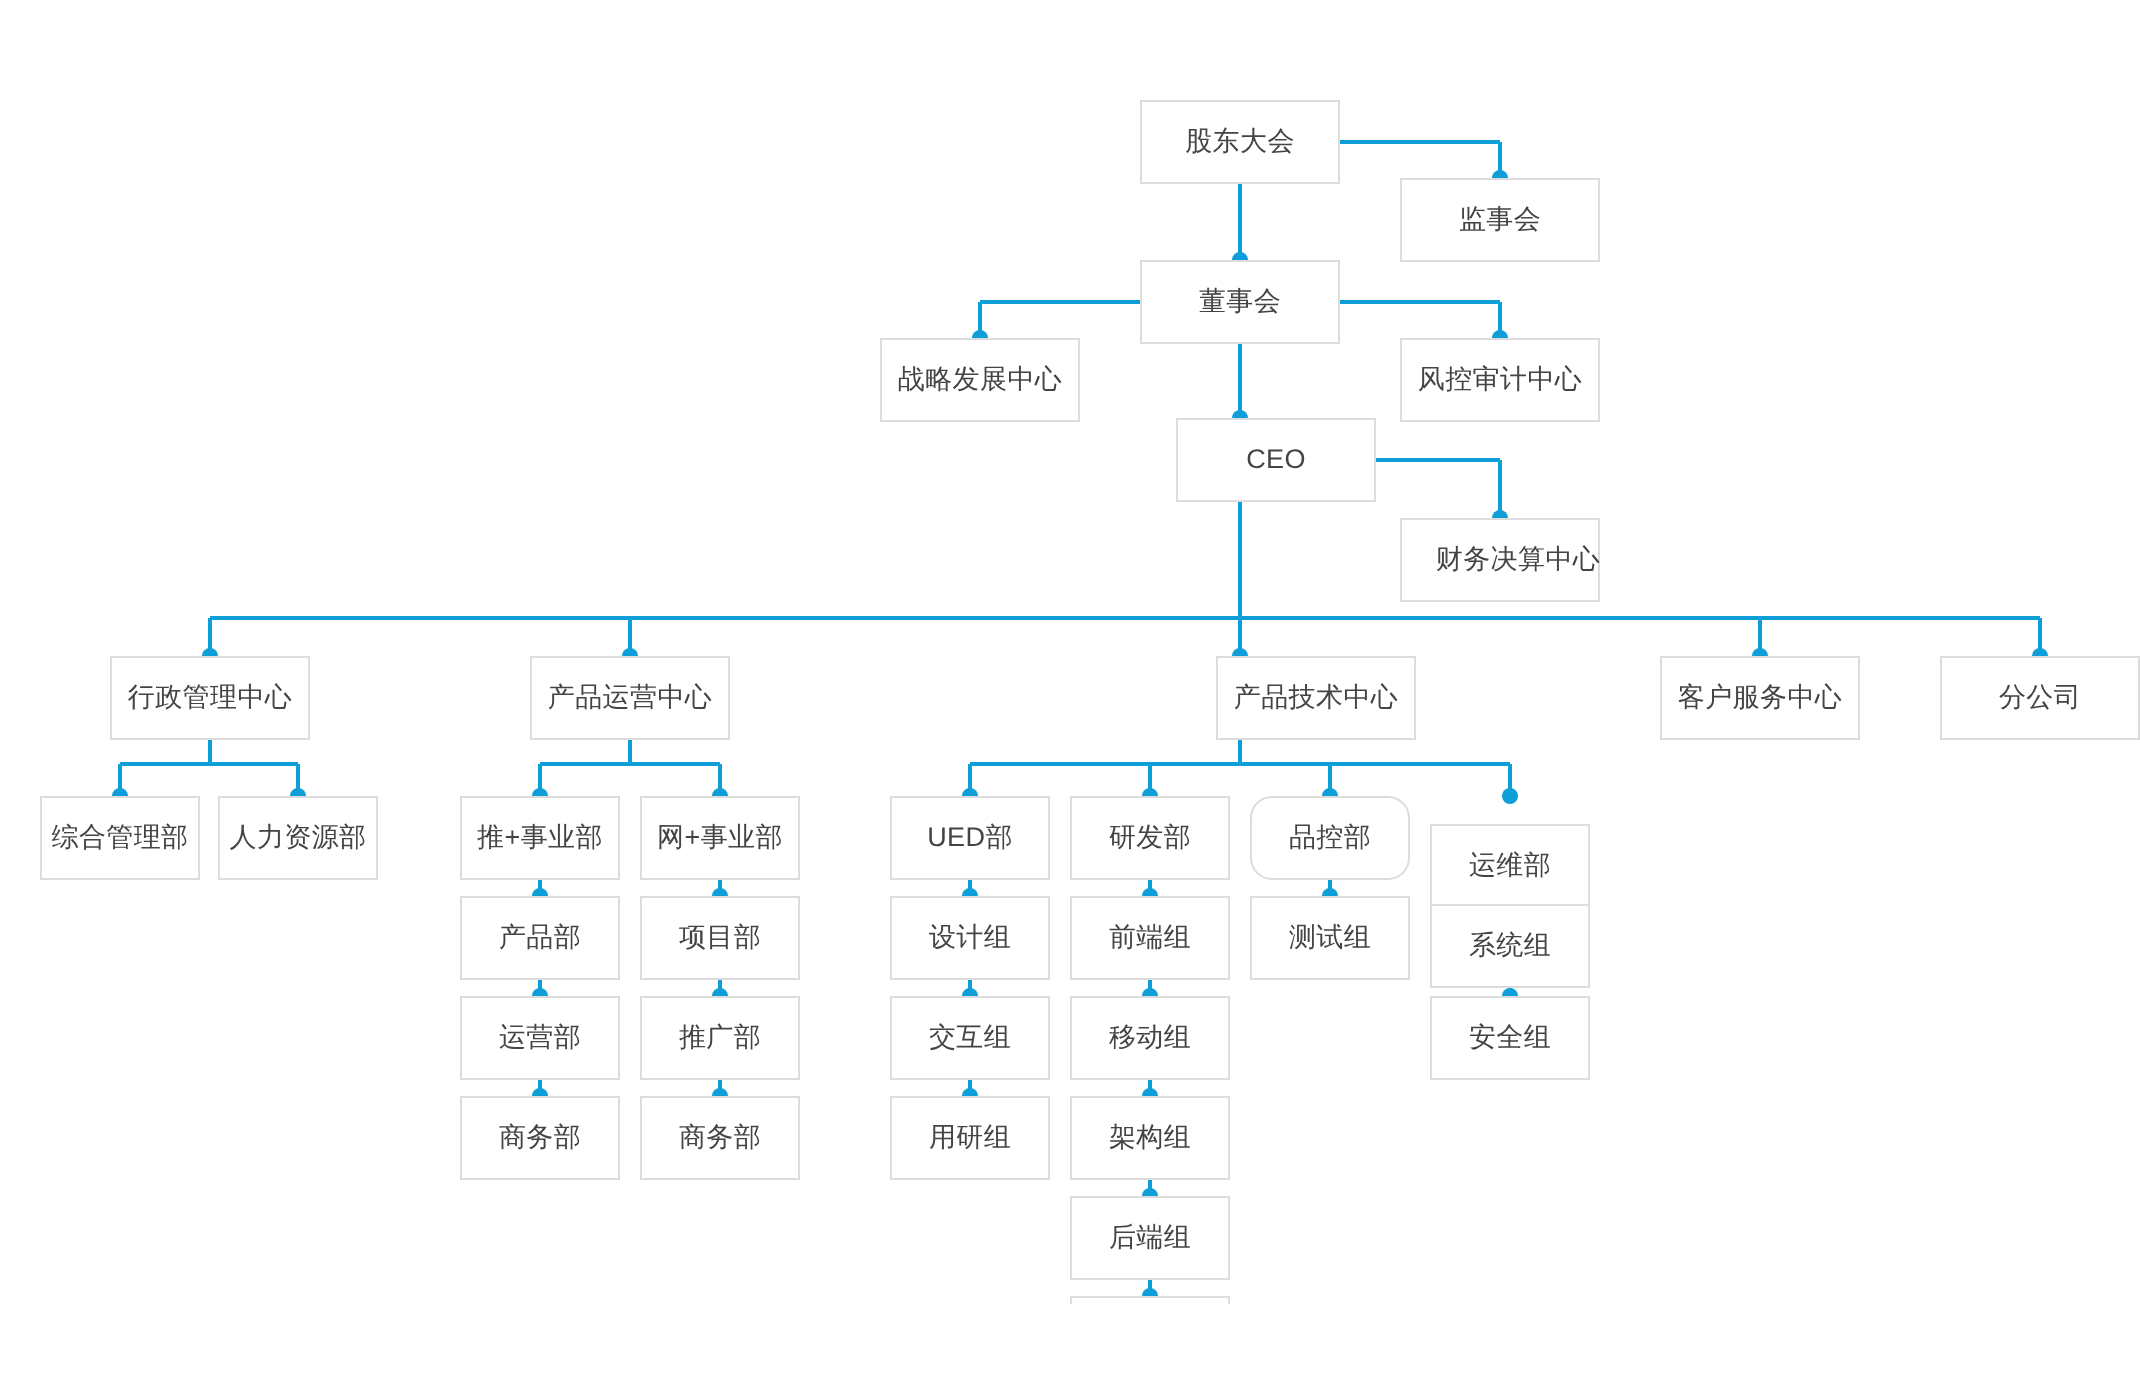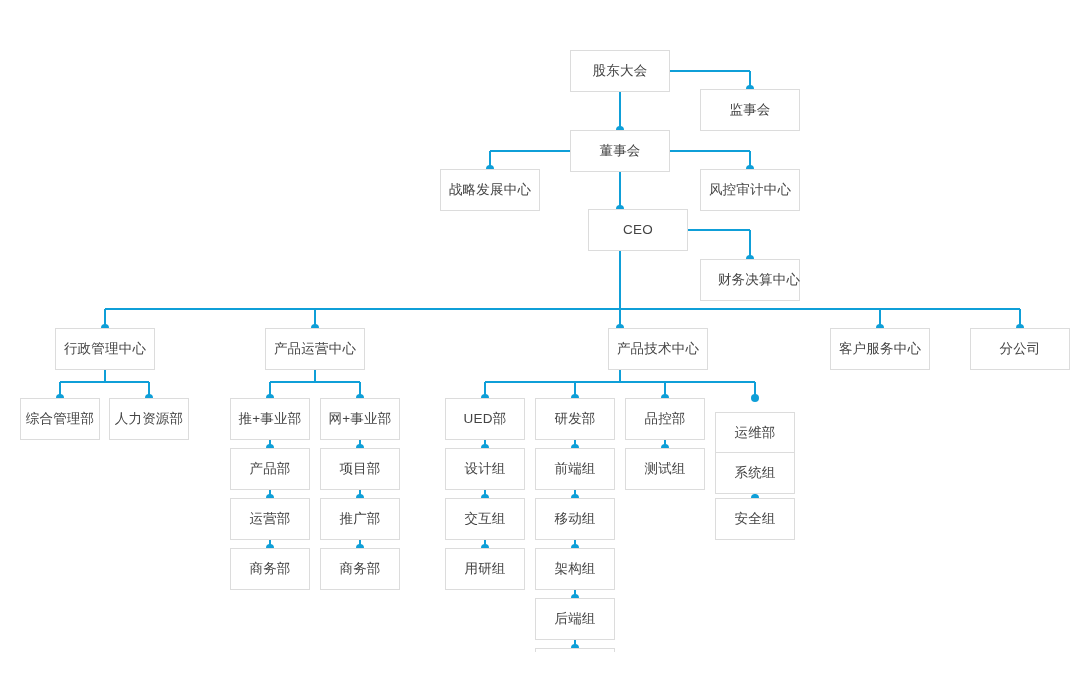--- a/index.html
+++ b/index.html
@@ -207,21 +207,21 @@
     </div>
     <div class="node" style="left: 320px; top: 548px; width: 80px; height: 42px;">
       <span class="node-label">商务部</span>
     </div>
     <div class="node" style="left: 445px; top: 398px; width: 80px; height: 42px;">
       <span class="node-label">UED部</span>
     </div>
     <div class="node" style="left: 535px; top: 398px; width: 80px; height: 42px;">
       <span class="node-label">研发部</span>
     </div>
-    <div class="node" style="left: 625px; top: 398px; width: 80px; height: 42px;">
+    <div class="node" style="left: 625px; top: 398px; width: 80px; height: 42px; border-radius: 11px;">
       <span class="node-label">品控部</span>
     </div>
     <div class="node" style="left: 715px; top: 398px; width: 80px; height: 42px; margin-top: 14px;">
       <span class="node-label">运维部</span>
     </div>
     <div class="node" style="left: 445px; top: 448px; width: 80px; height: 42px;">
       <span class="node-label">设计组</span>
     </div>
     <div class="node" style="left: 535px; top: 448px; width: 80px; height: 42px;">
       <span class="node-label">前端组</span>

